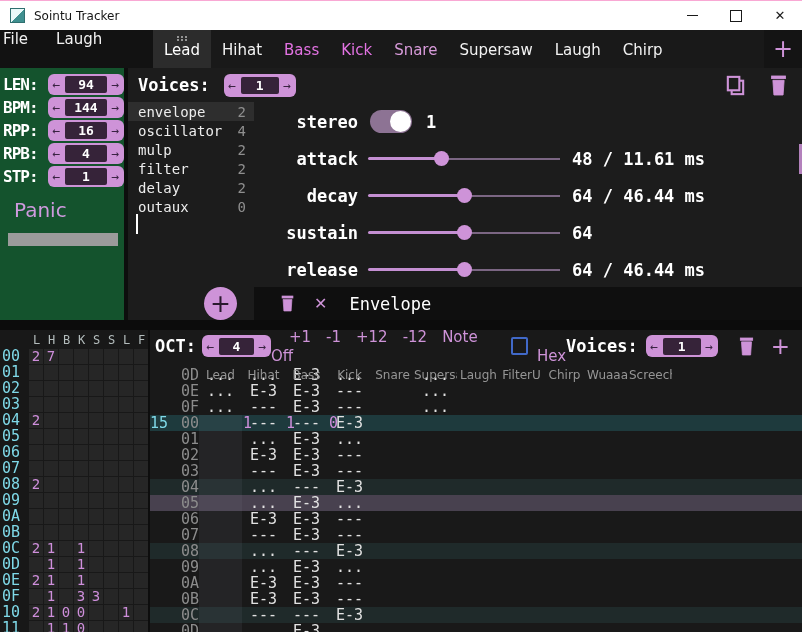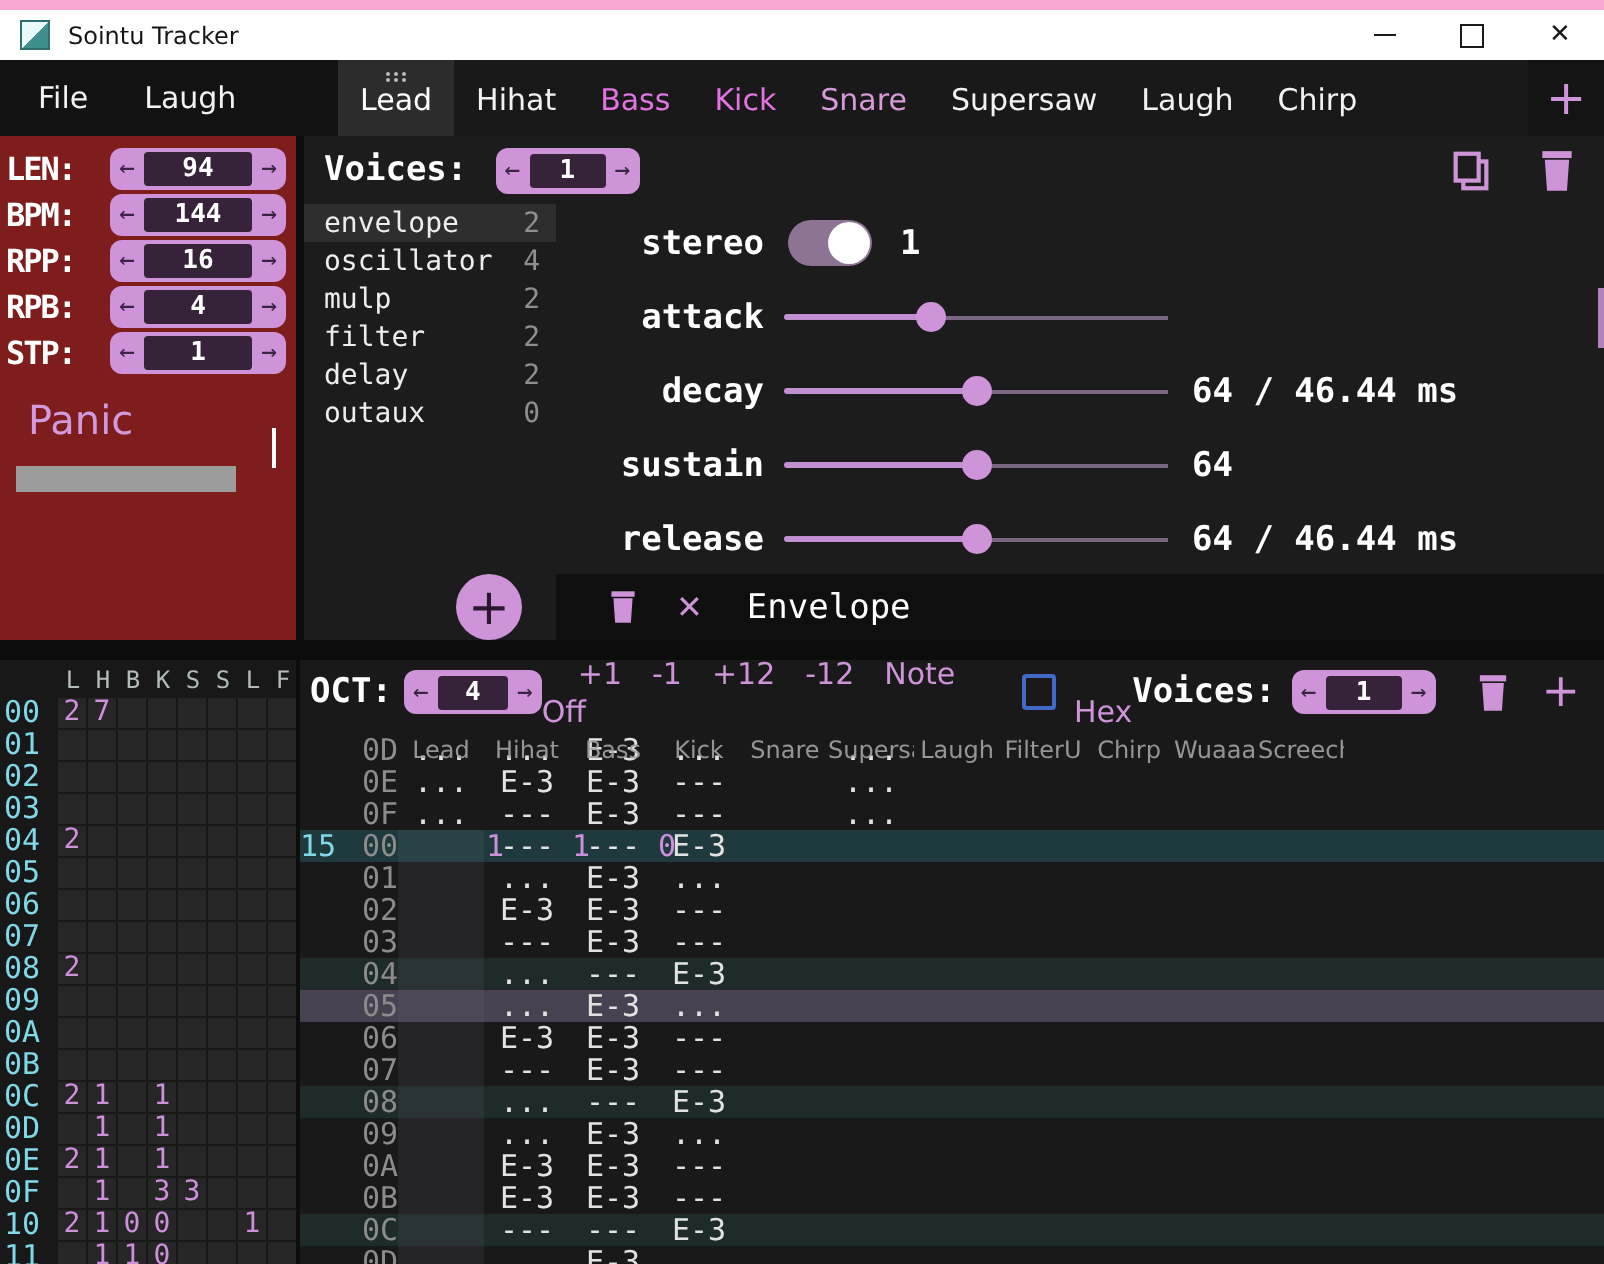--- a/index.html
+++ b/index.html
@@ -2,49 +2,49 @@
 <html><head>
 <meta charset="utf-8">
 <style>
   html,body{margin:0;padding:0;}
   body{width:802px;height:632px;overflow:hidden;background:#141414;
        font-family:"DejaVu Sans",sans-serif;}
   .app{width:802px;height:632px;position:relative;overflow:hidden;}
 
   
   .titlebar{height:30px;background:#ffffff;display:flex;align-items:center;
-            box-sizing:border-box;border-top:5px solid #f9a8d4;}
+            box-sizing:border-box;border-top:1px solid #f9a8d4;}
   .app-icon{width:15px;height:15px;margin-left:10px;border:1px solid #2f6f6f;box-sizing:border-box;
             background:linear-gradient(135deg,#eaf9f9 0 50%,#3f8f8f 50% 100%);}
   .title-text{margin-left:9px;font-size:12px;color:#151515;}
   .win-controls{margin-left:auto;display:flex;height:100%;}
   .win-btn{width:44px;height:100%;display:flex;align-items:center;justify-content:center;}
   .win-min::before{content:"";width:11px;height:1px;background:#1a1a1a;}
   .win-max::before{content:"";width:10px;height:10px;border:1px solid #1a1a1a;}
   .win-close::before{content:"✕";font-size:13px;color:#1a1a1a;}
 
   
   .menurow{height:38px;display:flex;background:#121212;}
-  .menus{width:150px;display:flex;align-items:center;padding-left:19px;gap:28px;}
+  .menus{width:150px;display:flex;padding-left:3px;gap:28px;}
   .menu-item{color:#f2f2f2;font-size:15px;}
   .tabstrip{flex:1;background:#191919;display:flex;overflow:hidden;}
   .tabs{display:flex;flex:1;overflow:hidden;}
   .tab{display:flex;align-items:flex-end;padding:0 11px 9px;font-size:15px;
        position:relative;white-space:nowrap;}
   .tab.selected{background:#2c2c2c;}
   .tab.partial{width:5px;padding:0 0 9px;overflow:hidden;}
   .grip{position:absolute;top:6px;left:50%;margin-left:-5px;width:2px;height:2px;border-radius:50%;
         background:#b9b9b9;box-shadow:4px 0 0 #b9b9b9,8px 0 0 #b9b9b9,0 3px 0 #b9b9b9,4px 3px 0 #b9b9b9,8px 3px 0 #b9b9b9;}
   .tab-add{width:38px;background:#141414;display:flex;align-items:center;justify-content:center;
            color:#ce93d8;font-size:24px;line-height:24px;}
 
   
   .top{display:flex;height:252px;}
   .vdiv{width:4px;background:#0d0d0d;}
-  .song-panel{width:148px;background:#7f1d1d;box-sizing:border-box;padding-top:5px;position:relative;}
+  .song-panel{width:124px;background:#14532d;box-sizing:border-box;padding-top:5px;position:relative;}
   .sp-row{display:flex;align-items:center;height:23px;padding-left:3px;}
   .sp-label{width:52px;font-family:"DejaVu Sans Mono",monospace;font-weight:bold;font-size:16px;
             color:#ffffff;letter-spacing:-1px;}
   .stepper{display:flex;align-items:center;background:#ce93d8;border-radius:6px;height:21px;overflow:hidden;}
   .sp-row .stepper{width:88px;}
   .stepper .arr{width:17px;text-align:center;color:#3a2343;font-size:13px;
                 font-family:"DejaVu Sans Mono",monospace;}
   .stepper .val{flex:1;background:#362339;margin:2px 0;height:17px;border-radius:2px;color:#fff;
                 font-family:"DejaVu Sans Mono",monospace;font-weight:bold;font-size:13px;
                 display:flex;align-items:center;justify-content:center;}
@@ -279,20 +279,21 @@
               </div>
               <span class="toggle-val">1</span>
             </div>
             <div class="prow">
               <span class="prow-label">attack</span>
               <div class="slider">
                 <div class="sl-l" style="width: 70.375px;"></div>
                 <div class="sl-r" style="left: 78.375px; width: 113.625px;"></div>
                 <div class="sl-knob" style="left: 66.375px;"></div>
               </div>
+              <span class="sl-val">48 / 11.61 ms</span>
             </div>
             <div class="prow">
               <span class="prow-label">decay</span>
               <div class="slider">
                 <div class="sl-l" style="width: 92.5px;"></div>
                 <div class="sl-r" style="left: 100.5px; width: 91.5px;"></div>
                 <div class="sl-knob" style="left: 88.5px;"></div>
               </div>
               <span class="sl-val">64 / 46.44 ms</span>
             </div>

